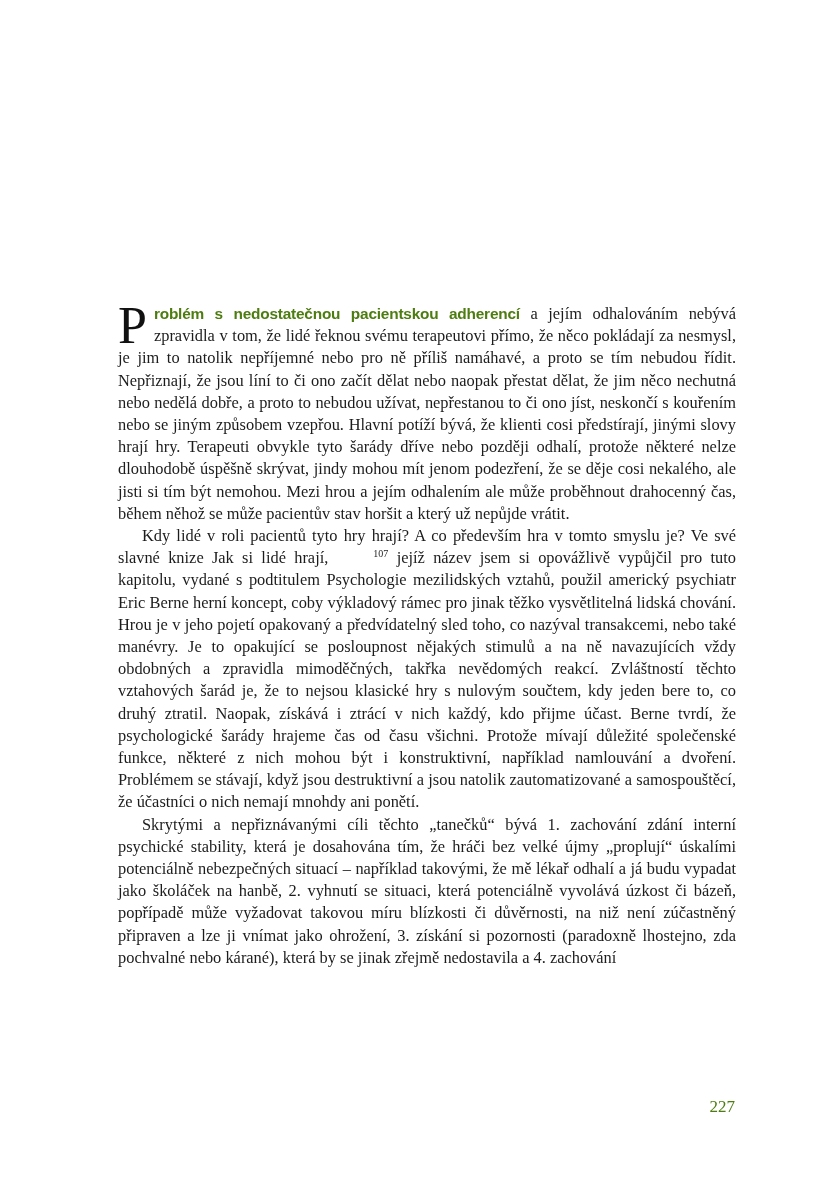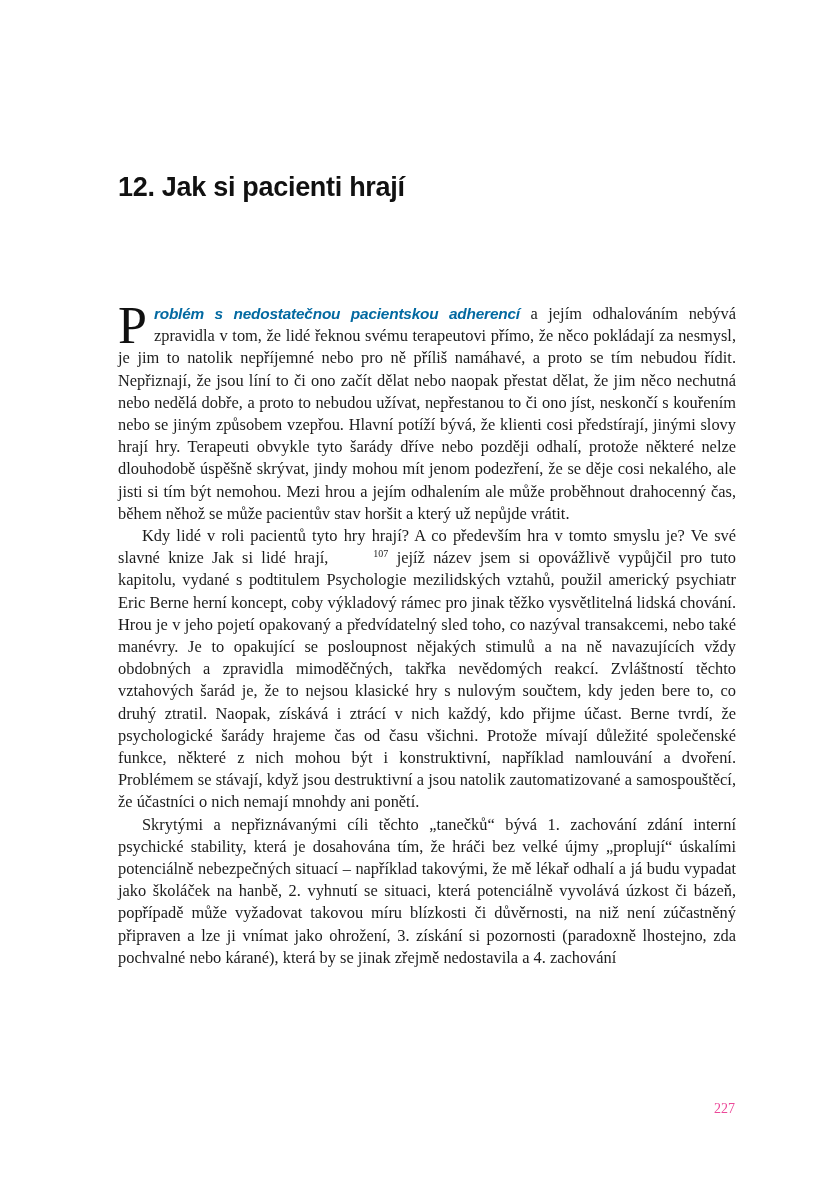--- a/index.html
+++ b/index.html
@@ -49,46 +49,44 @@
     font-size: 52px;
     line-height: 41px;
     padding: 2px 7px 0 0;
     color: #111111;
   }
   .lead {
     font-family: "Liberation Sans", sans-serif;
     font-weight: 700;
     font-size: 15.4px;
     letter-spacing: -0.2px;
-    color: #0369a1;
-    font-style: italic;
+    color: #4d7c0f;
   }
   .italic {
   }
   .footnote-ref {
     font-size: 10px;
     vertical-align: super;
     line-height: 0;
     margin-left: 45px;
   }
   .page-number {
     position: absolute;
     right: 94px;
     bottom: 64px;
     font-family: "Liberation Serif", serif;
-    font-size: 14px;
-    color: #ec4899;
+    font-size: 17px;
+    color: #4d7c0f;
   }
 </style>
 </head>
 <body>
 
 <div class="page">
 
-  <h1 class="chapter-title">12. Jak si pacienti hrají</h1>
 
   <div class="body-text">
 
     <p class="para">
       <span class="dropcap">P</span><span class="lead">roblém s nedostatečnou pacientskou adherencí</span><span> a jejím odhalováním nebývá zpravidla v tom, že lidé řeknou svému terapeutovi přímo, že něco pokládají za nesmysl, je jim to natolik nepříjemné nebo pro ně příliš namáhavé, a proto se tím nebudou řídit. Nepřiznají, že jsou líní to či ono začít dělat nebo naopak přestat dělat, že jim něco nechutná nebo nedělá dobře, a proto to nebudou užívat, nepřestanou to či ono jíst, neskončí s kouřením nebo se jiným způsobem vzepřou. Hlavní potíží bývá, že klienti cosi předstírají, jinými slovy hrají hry. Terapeuti obvykle tyto šarády dříve nebo později odhalí, protože některé nelze dlouhodobě úspěšně skrývat, jindy mohou mít jenom podezření, že se děje cosi nekalého, ale jisti si tím být nemohou. Mezi hrou a jejím odhalením ale může proběhnout drahocenný čas, během něhož se může pacientův stav horšit a který už nepůjde vrátit.</span>
     </p>
 
     <p class="para indent">
       <span>Kdy lidé v roli pacientů tyto hry hrají? A co především hra v tomto smyslu je? Ve své slavné knize </span><span class="italic">Jak si lidé hrají,</span><span class="footnote-ref">107</span><span> jejíž název jsem si opovážlivě vypůjčil pro tuto kapitolu, vydané s podtitulem </span><span class="italic">Psychologie mezilidských vztahů</span><span>, použil americký psychiatr Eric Berne herní koncept, coby výkladový rámec pro jinak těžko vysvětlitelná lidská chování. Hrou je v jeho pojetí opakovaný a předvídatelný sled toho, co nazýval transakcemi, nebo také manévry. Je to opakující se posloupnost nějakých stimulů a na ně navazujících vždy obdobných a zpravidla mimoděčných, takřka nevědomých reakcí. Zvláštností těchto vztahových šarád je, že to nejsou klasické hry s nulovým součtem, kdy jeden bere to, co druhý ztratil. Naopak, získává i ztrácí v nich každý, kdo přijme účast. Berne tvrdí, že psychologické šarády hrajeme čas od času všichni. Protože mívají důležité společenské funkce, některé z nich mohou být i konstruktivní, například namlouvání a dvoření. Problémem se stávají, když jsou destruktivní a jsou natolik zautomatizované a samospouštěcí, že účastníci o nich nemají mnohdy ani ponětí.</span>
     </p>

